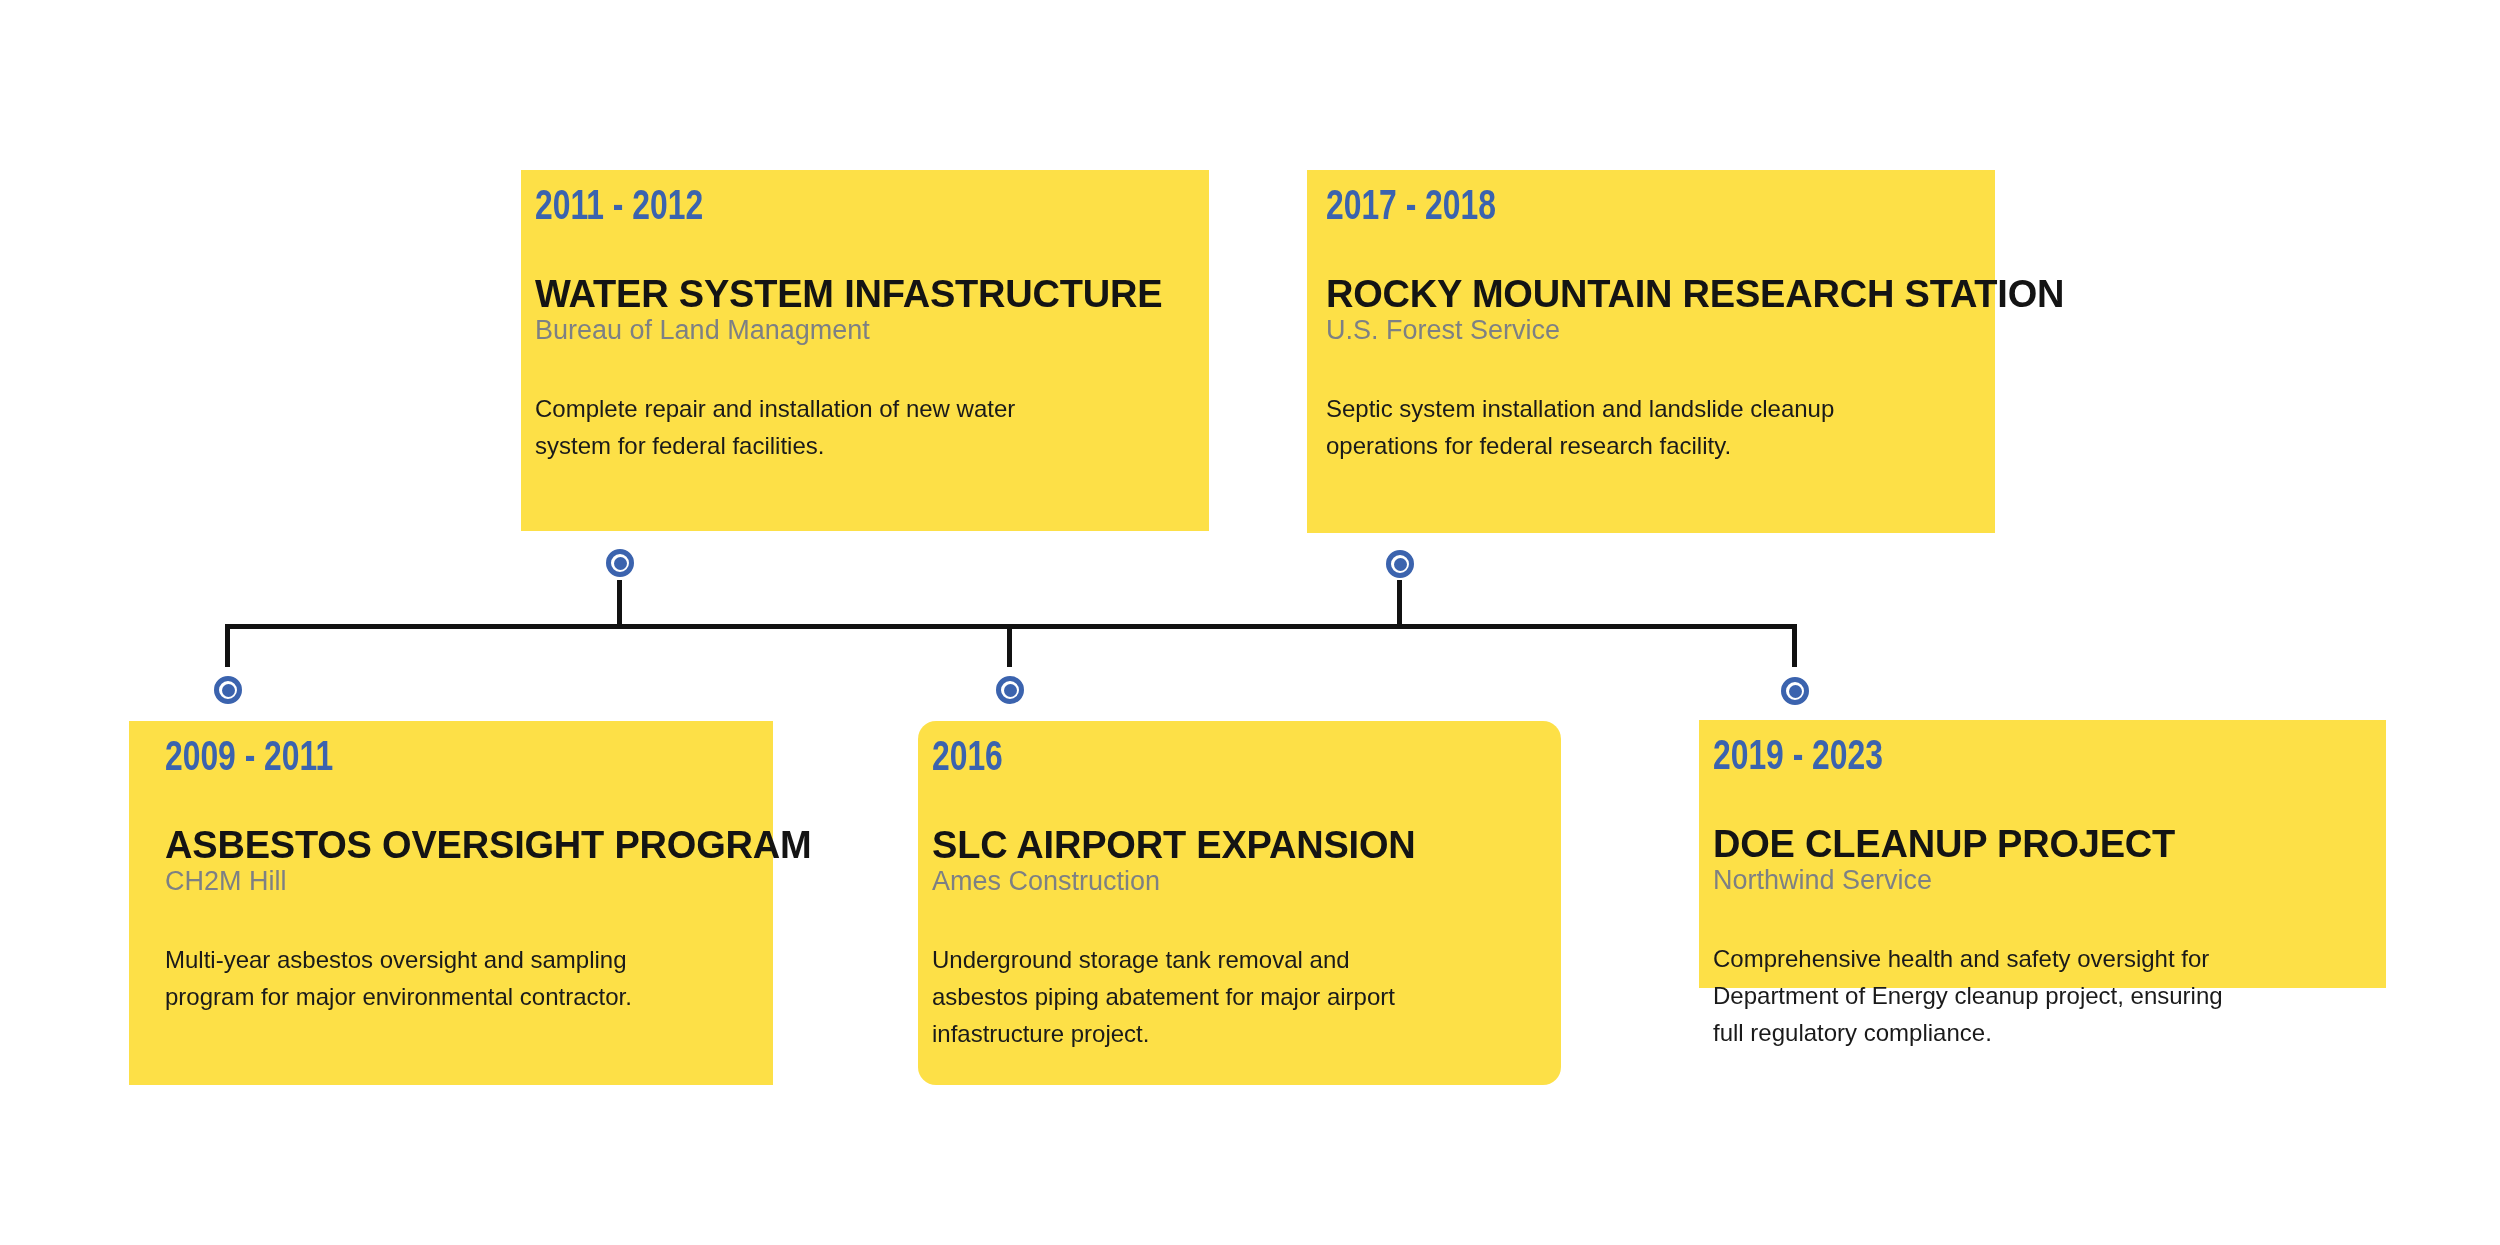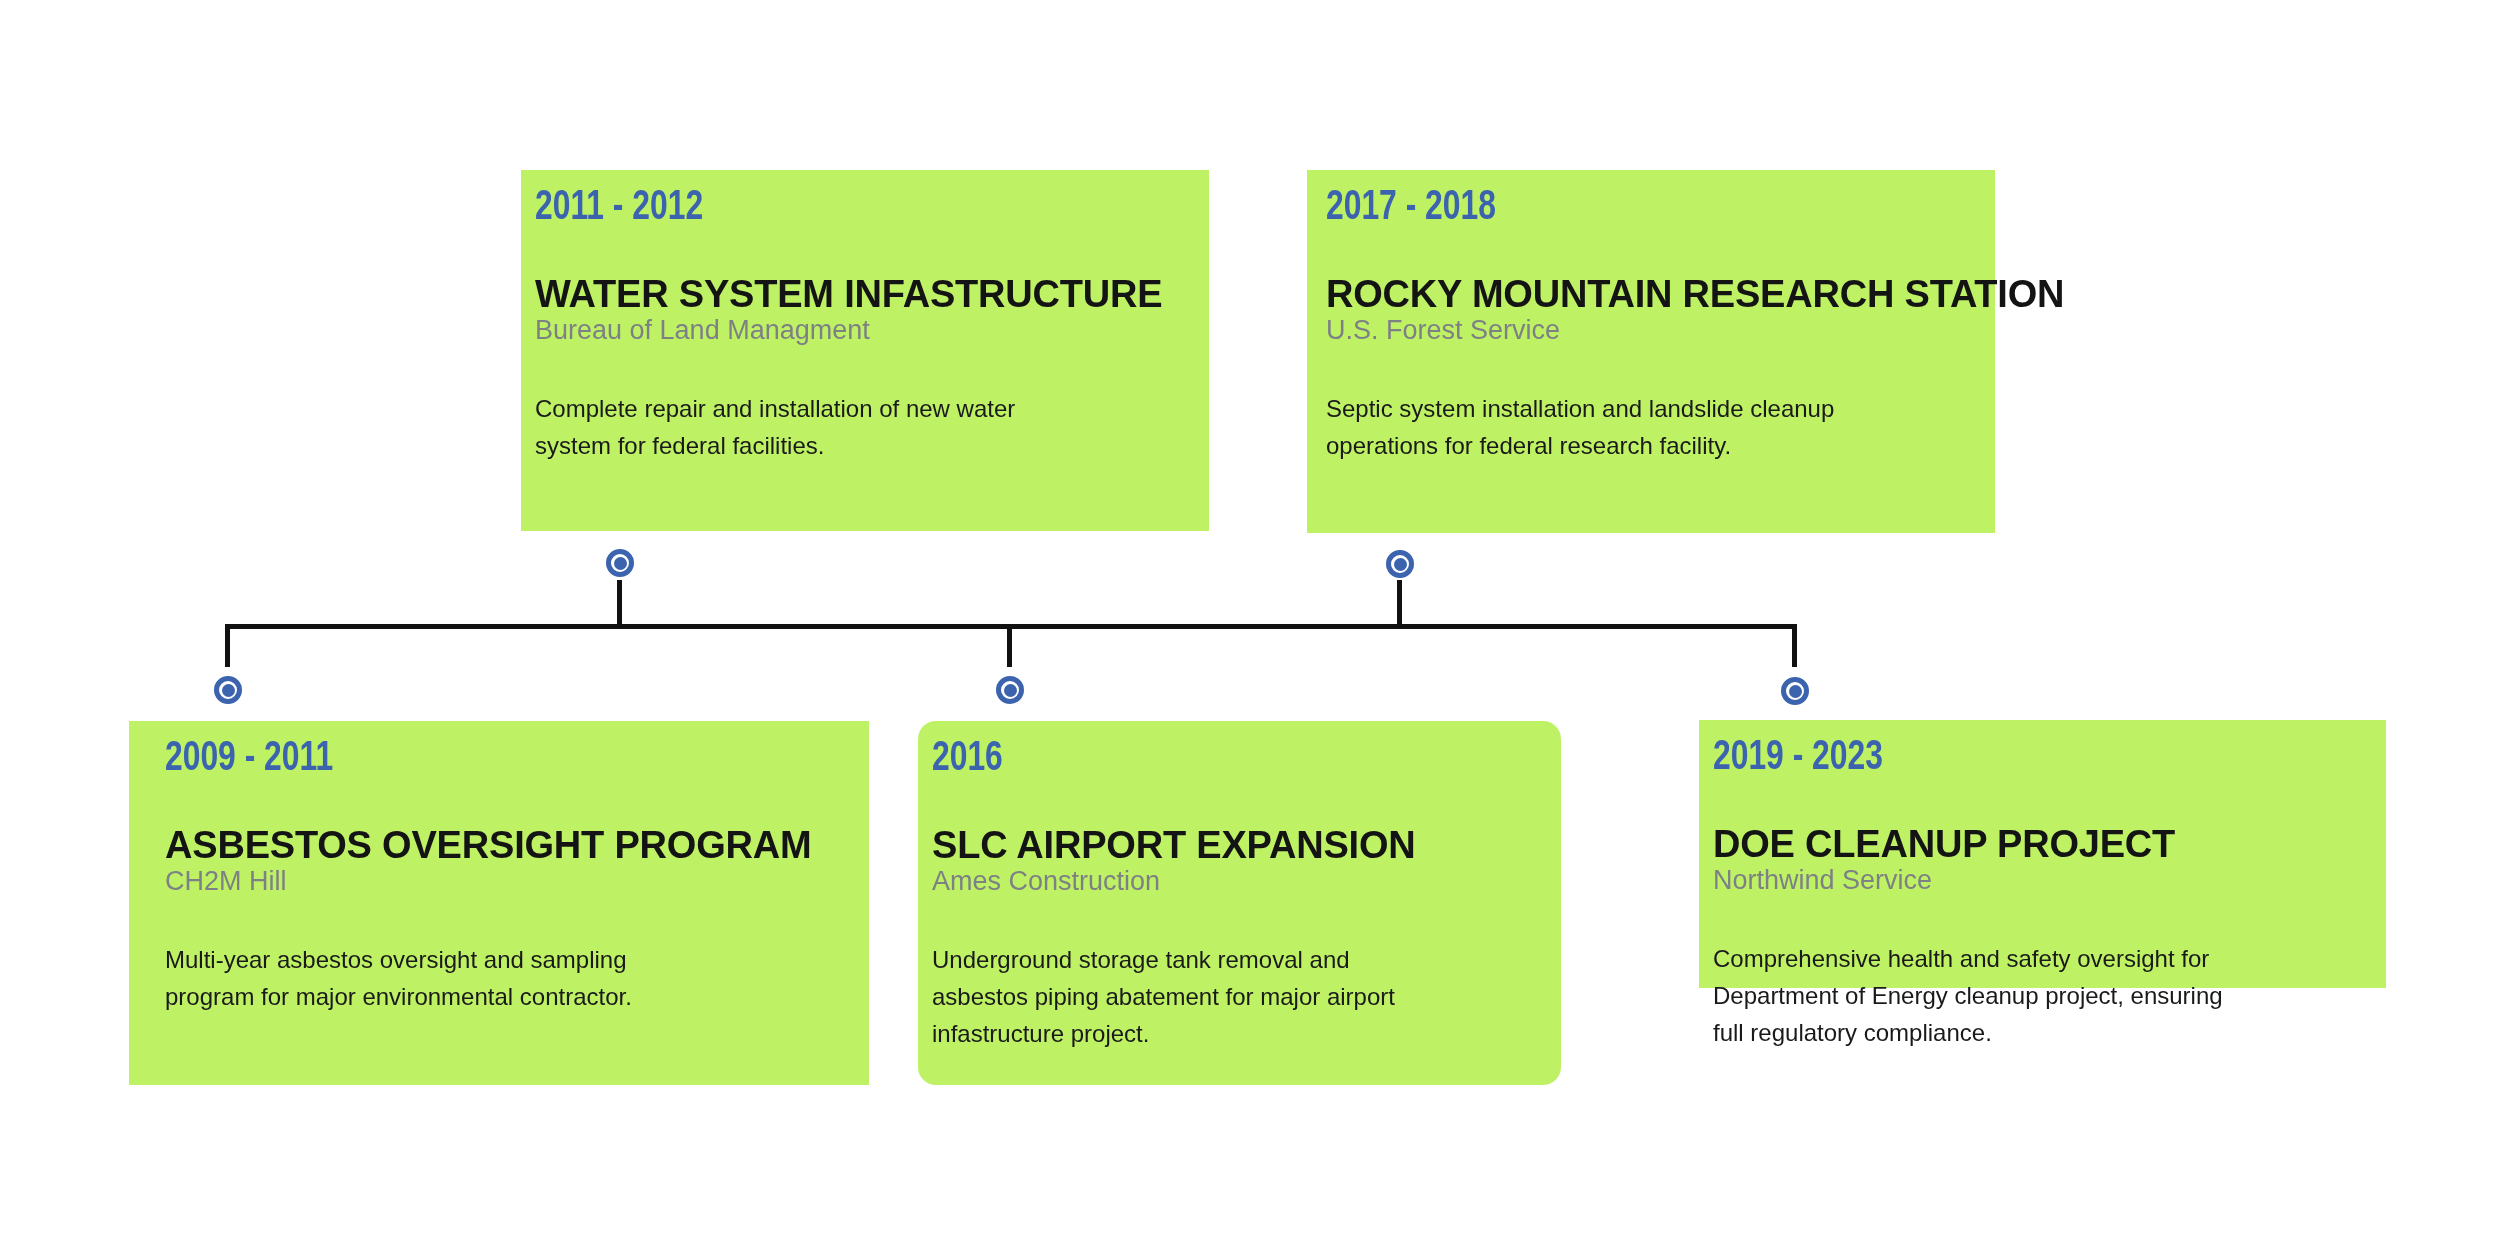--- a/index.html
+++ b/index.html
@@ -46,27 +46,27 @@
   }
   .marker.m1 { left: 606px;  top: 549px; }
   .marker.m2 { left: 1386px; top: 550px; }
   .marker.m3 { left: 214px;  top: 676px; }
   .marker.m4 { left: 996px;  top: 676px; }
   .marker.m5 { left: 1781px; top: 677px; }
 
   
   .card {
     position: absolute;
-    background: #bef264;
+    background: #fde047;
     padding: 8px 14px 0 14px;
     box-sizing: border-box;
   }
   .card.c1 { left: 521px;  top: 170px; width: 688px; height: 361px; }
   .card.c2 { left: 1307px; top: 170px; width: 688px; height: 363px; padding-left: 19px; }
-  .card.c3 { left: 129px;  top: 721px; width: 740px; height: 364px; padding-left: 36px; }
+  .card.c3 { left: 129px;  top: 721px; width: 644px; height: 364px; padding-left: 36px; }
   .card.c4 { left: 918px;  top: 721px; width: 643px; height: 364px; border-radius: 18px; }
   .card.c5 { left: 1699px; top: 720px; width: 687px; height: 268px; }
 
   .year {
     margin: 0;
     height: 52px;
     line-height: 52px;
     font-size: 43px;
     font-weight: bold;
     color: #3b63ae;

